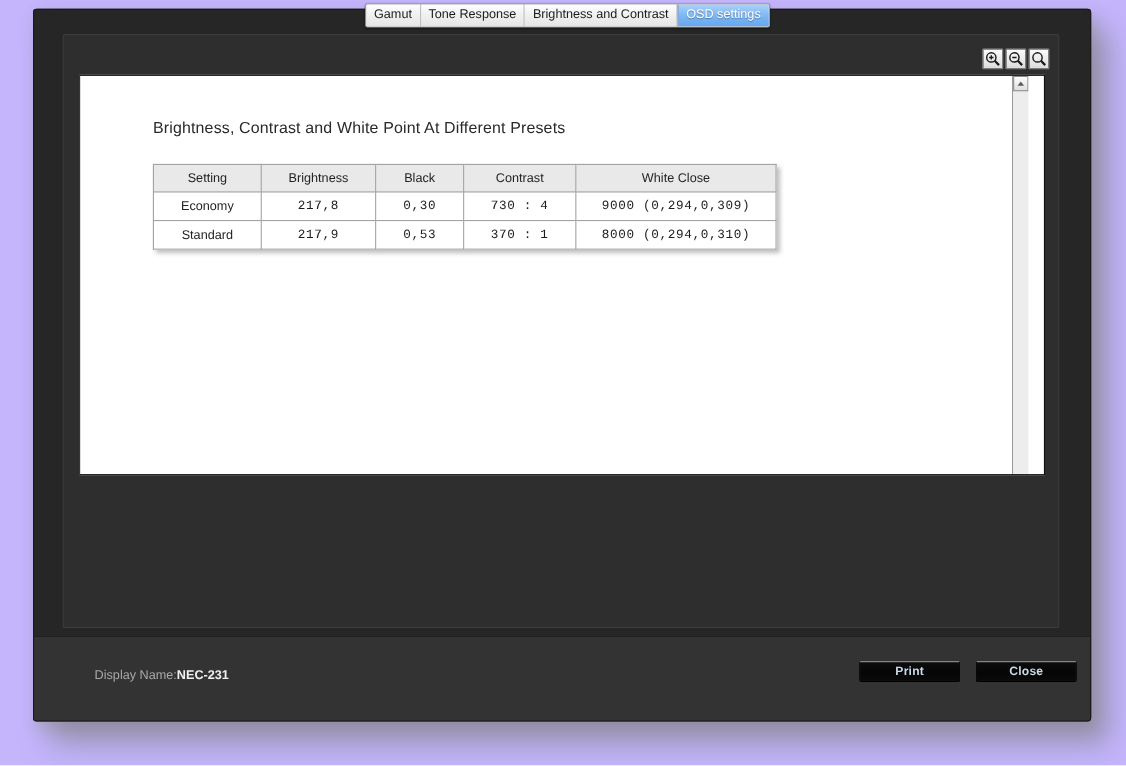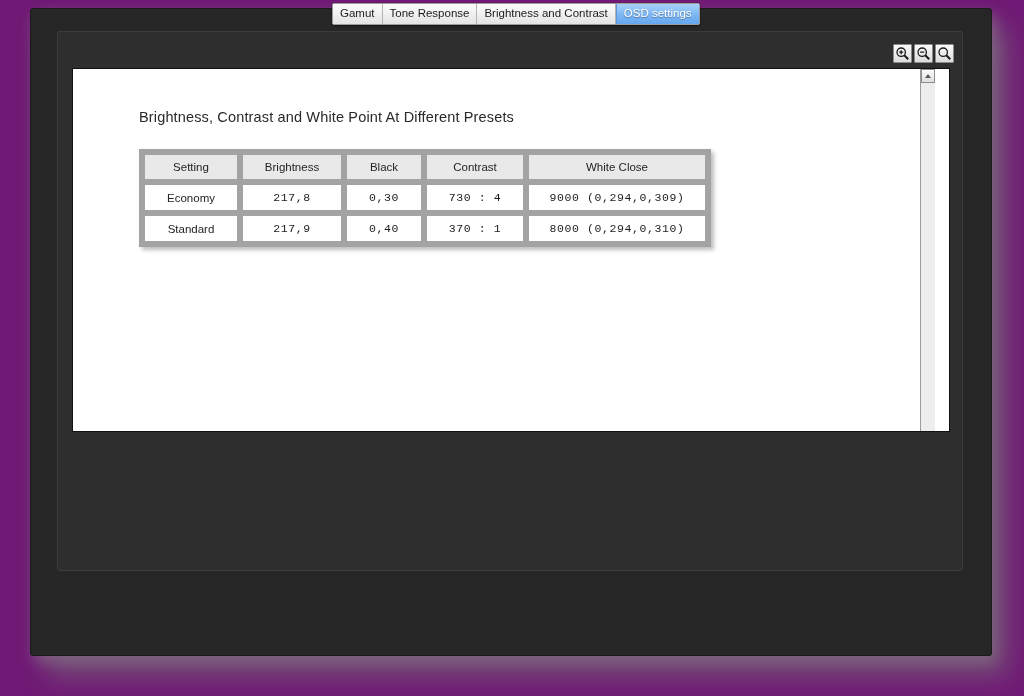--- a/index.html
+++ b/index.html
@@ -13,21 +13,21 @@
     overflow: hidden;
     font-family: "Liberation Sans", sans-serif;
     -webkit-font-smoothing: antialiased;
   }
 
   
   #page {
     position: relative;
     width: 1024px;
     height: 696px;
-    background: #701a75;
+    background: #c4b5fd;
   }
 
   
   #shadow-plate {
     position: absolute;
     left: 30px;
     top: 8px;
     width: 962px;
     height: 648px;
     border-radius: 4px;
@@ -159,21 +159,21 @@
     top: 80px;
     box-shadow: 3px 3px 4px rgba(110,110,110,0.45);
   }
   table.report {
     border-collapse: collapse;
     background: #ffffff;
     table-layout: fixed;
   }
   table.report th,
   table.report td {
-    border: 6px solid #a3a3a3;
+    border: 1px solid #a3a3a3;
     text-align: center;
     height: 17px;
     padding: 6px 4px;
     box-sizing: border-box;
   }
   table.report th {
     background: #e9e9e9;
     font-weight: normal;
     font-size: 11.5px;
     color: #242424;
@@ -392,21 +392,21 @@
                 <tr>
                   <td class="label-cell">Economy</td>
                   <td class="num-cell">217,8</td>
                   <td class="num-cell">0,30</td>
                   <td class="num-cell">730 : 4</td>
                   <td class="num-cell">9000  (0,294,0,309)</td>
                 </tr>
                 <tr>
                   <td class="label-cell">Standard</td>
                   <td class="num-cell">217,9</td>
-                  <td class="num-cell">0,40</td>
+                  <td class="num-cell">0,53</td>
                   <td class="num-cell">370 : 1</td>
                   <td class="num-cell">8000  (0,294,0,310)</td>
                 </tr>
               </tbody>
             </table>
           </div>
 
           <div id="vscroll">
             <div class="sb-track-v"></div>
             <div class="sb-btn" id="vsb-up">
@@ -427,15 +427,28 @@
             </div>
           </div>
 
           <div id="scroll-corner"></div>
 
         </div>
       </div>
 
     </div>
 
+    <div id="statusbar">
+      <div id="display-name">
+        <span>Display Name:</span><span class="value">NEC-231</span>
+      </div>
+      <div id="btn-row">
+        <div class="dlg-btn">
+          <span>Print</span>
+        </div>
+        <div class="dlg-btn">
+          <span>Close</span>
+        </div>
+      </div>
+    </div>
 
   </div>
 </div>
 
 </body></html>

